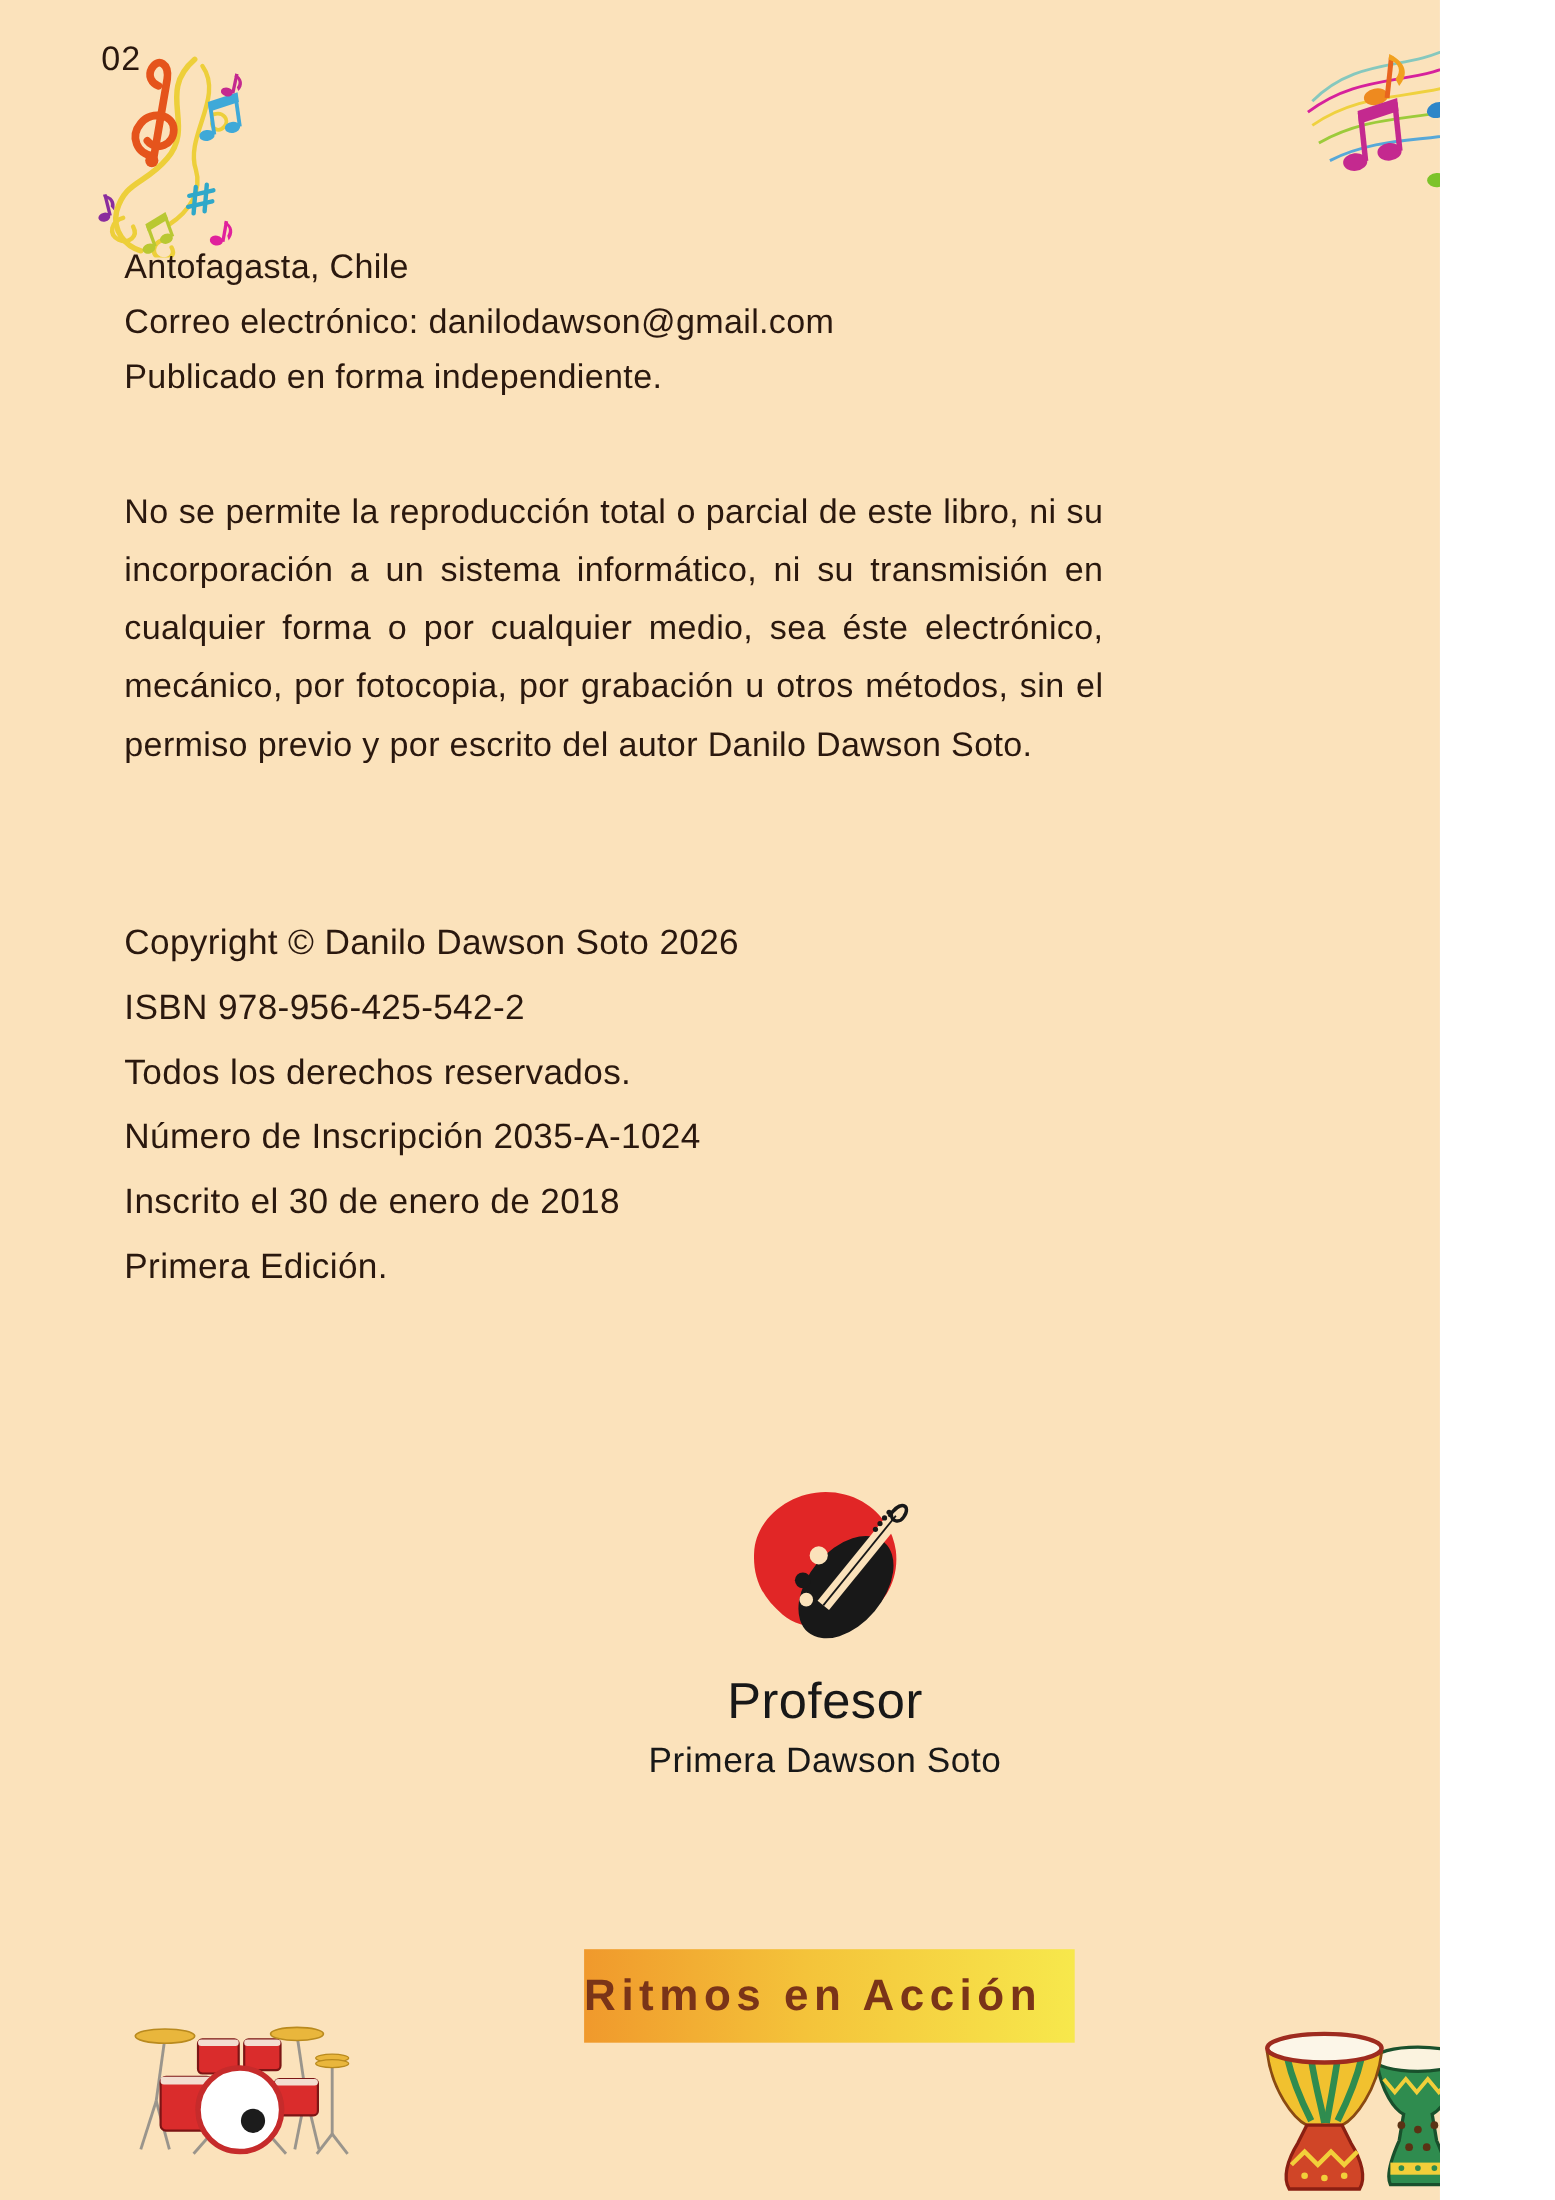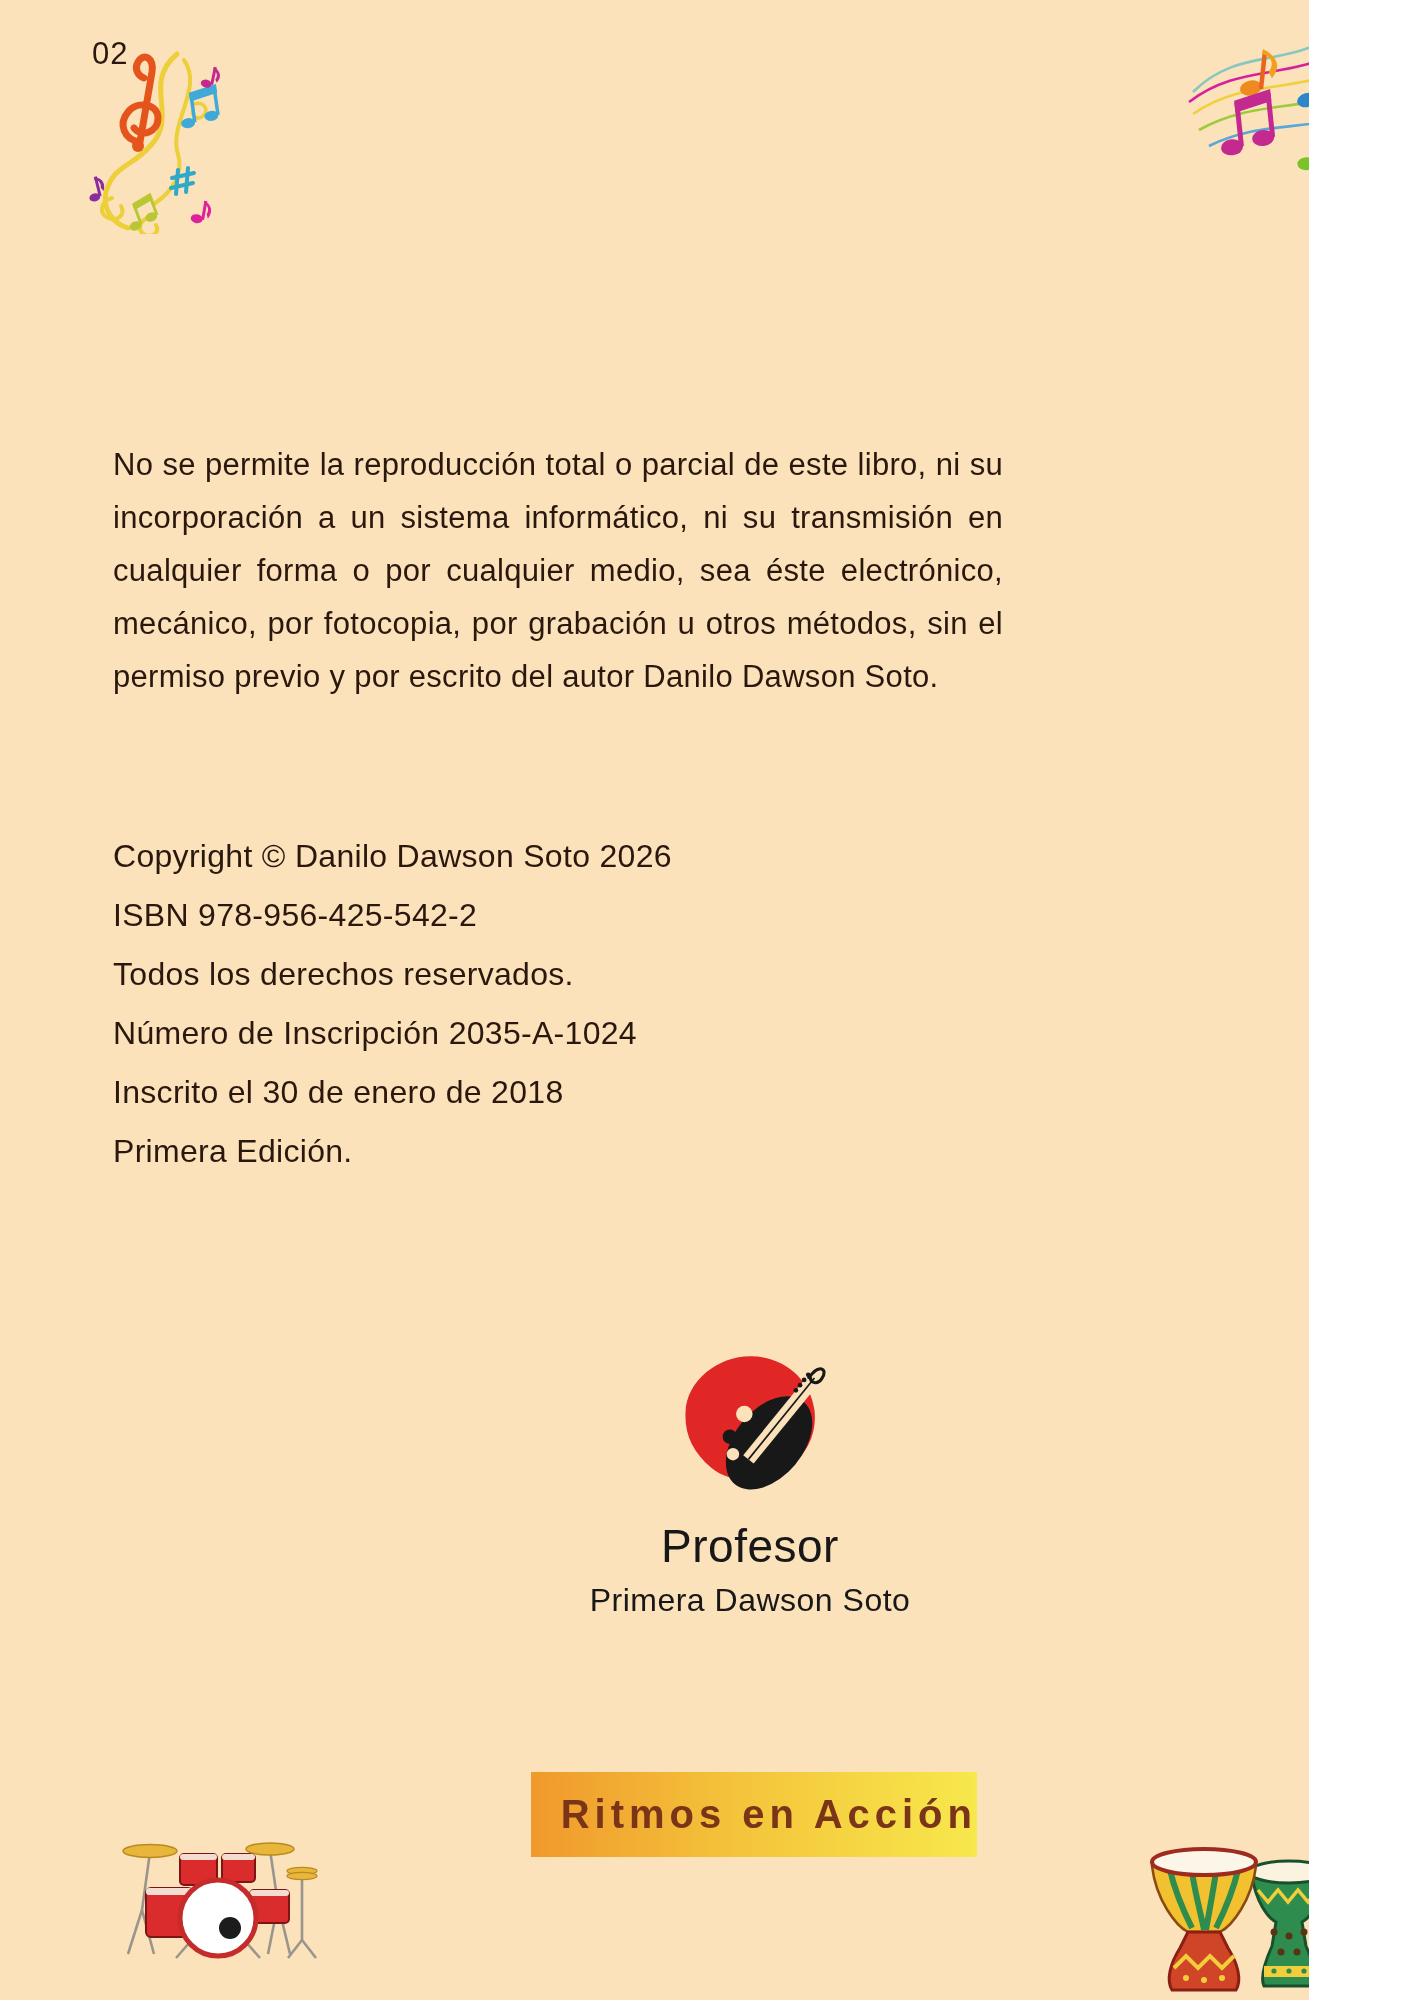--- a/index.html
+++ b/index.html
@@ -43,21 +43,21 @@
   .logo-title{
     font-size:46px;font-weight:normal;color:#181818;
     margin-top:6px;letter-spacing:0.5px;
   }
   .logo-subtitle{
     font-size:32px;color:#181818;margin-top:9px;letter-spacing:0.5px;
   }
   .banner{
     position:absolute;left:531px;top:1772px;width:446px;height:85px;
     background:linear-gradient(90deg,#F0992C 0%,#F4C33A 45%,#F7E84C 100%);
-    display:flex;align-items:center;justify-content:flex-end;
+    display:flex;align-items:center;justify-content:flex-start;
   }
   .banner span{
     font-size:40px;font-weight:bold;color:#7A3418;letter-spacing:5px;
   }
 </style>
 </head>
 <body>
 
 <div class="page">
 
@@ -147,20 +147,25 @@
       <g transform="translate(116,96) rotate(-4)" fill="#7CC32A">
         <ellipse cx="3" cy="34" rx="9" ry="6.5"></ellipse>
         <ellipse cx="29" cy="30" rx="9" ry="6.5"></ellipse>
         <rect x="9" y="2" width="4" height="32"></rect>
         <rect x="35" y="-2" width="4" height="32"></rect>
         <path d="M9,0 L39,-6 L39,3 L9,9 Z"></path>
       </g>
     </svg>
   </div>
 
+  <div class="address">
+    <div>Antofagasta, Chile</div>
+    <div>Correo electrónico: danilodawson@gmail.com</div>
+    <div>Publicado en forma independiente.</div>
+  </div>
 
   <p class="legal">No se permite la reproducción total o parcial de este libro, ni su incorporación a un sistema informático, ni su transmisión en cualquier forma o por cualquier medio, sea éste electrónico, mecánico, por fotocopia, por grabación u otros métodos, sin el permiso previo y por escrito del autor Danilo Dawson Soto.</p>
 
   <div class="colophon">
     <div>Copyright © Danilo Dawson Soto 2026</div>
     <div>ISBN 978-956-425-542-2</div>
     <div>Todos los derechos reservados.</div>
     <div>Número de Inscripción 2035-A-1024</div>
     <div>Inscrito el 30 de enero de 2018</div>
     <div>Primera Edición.</div>

